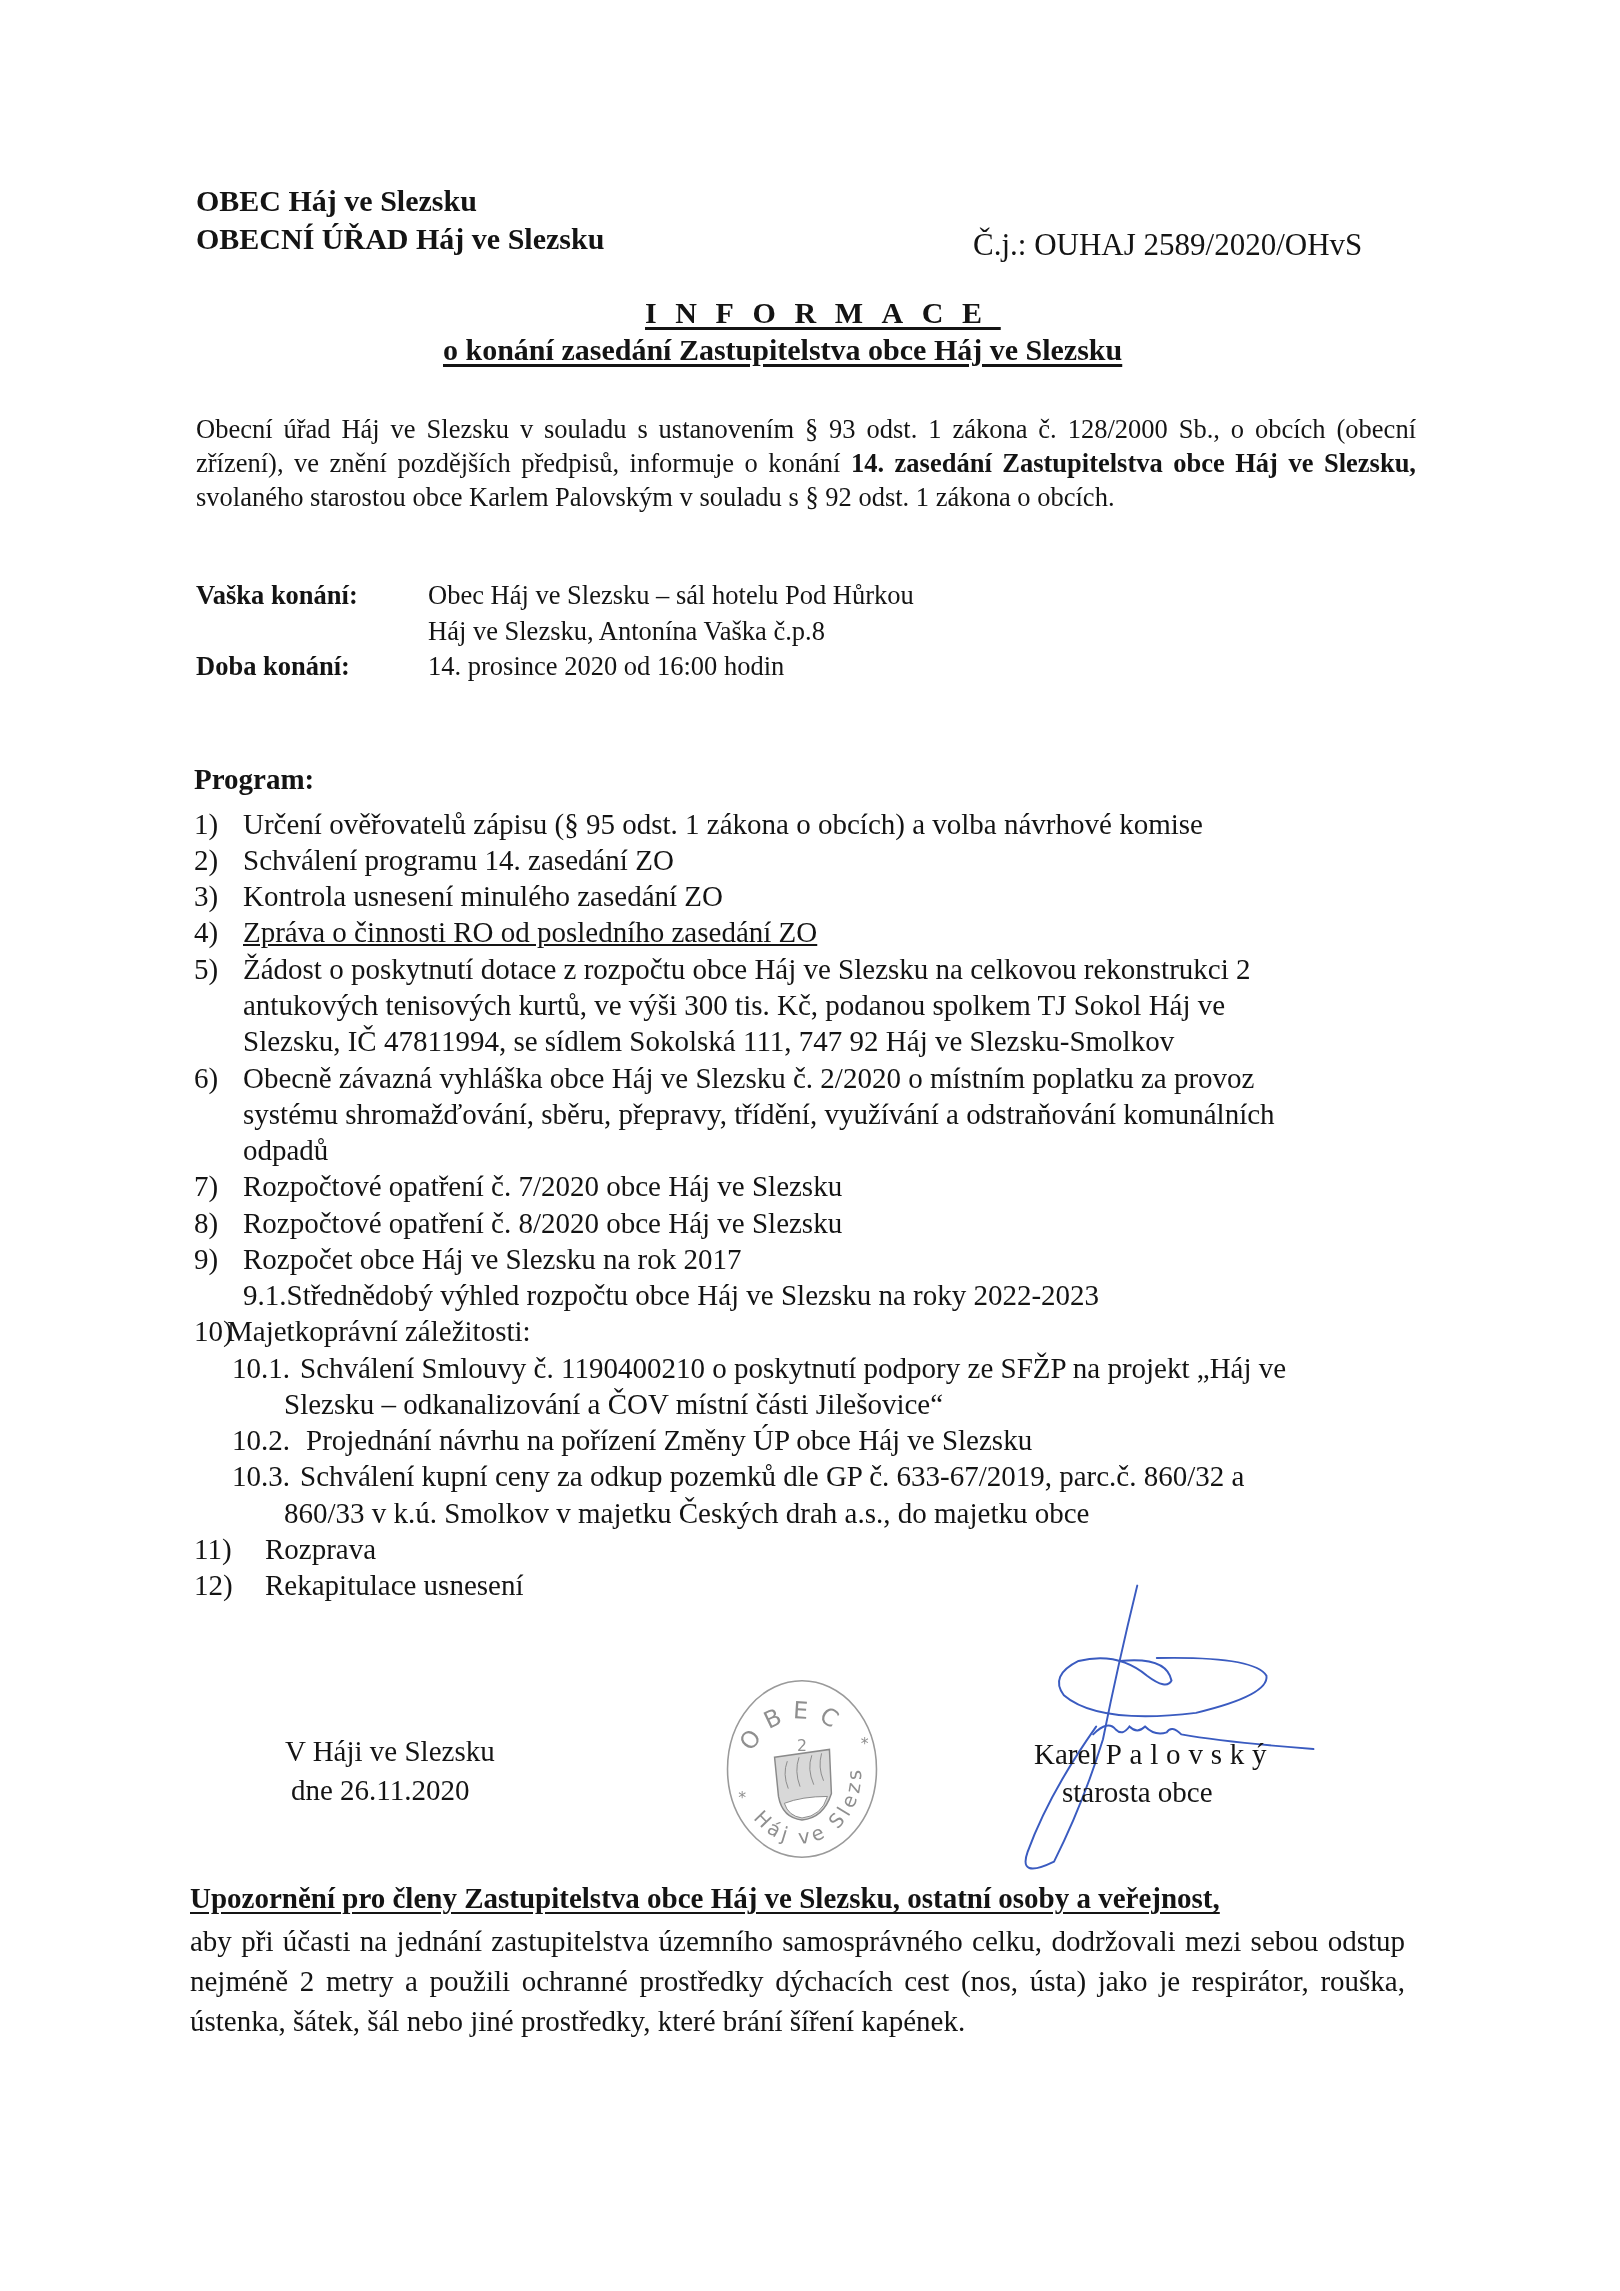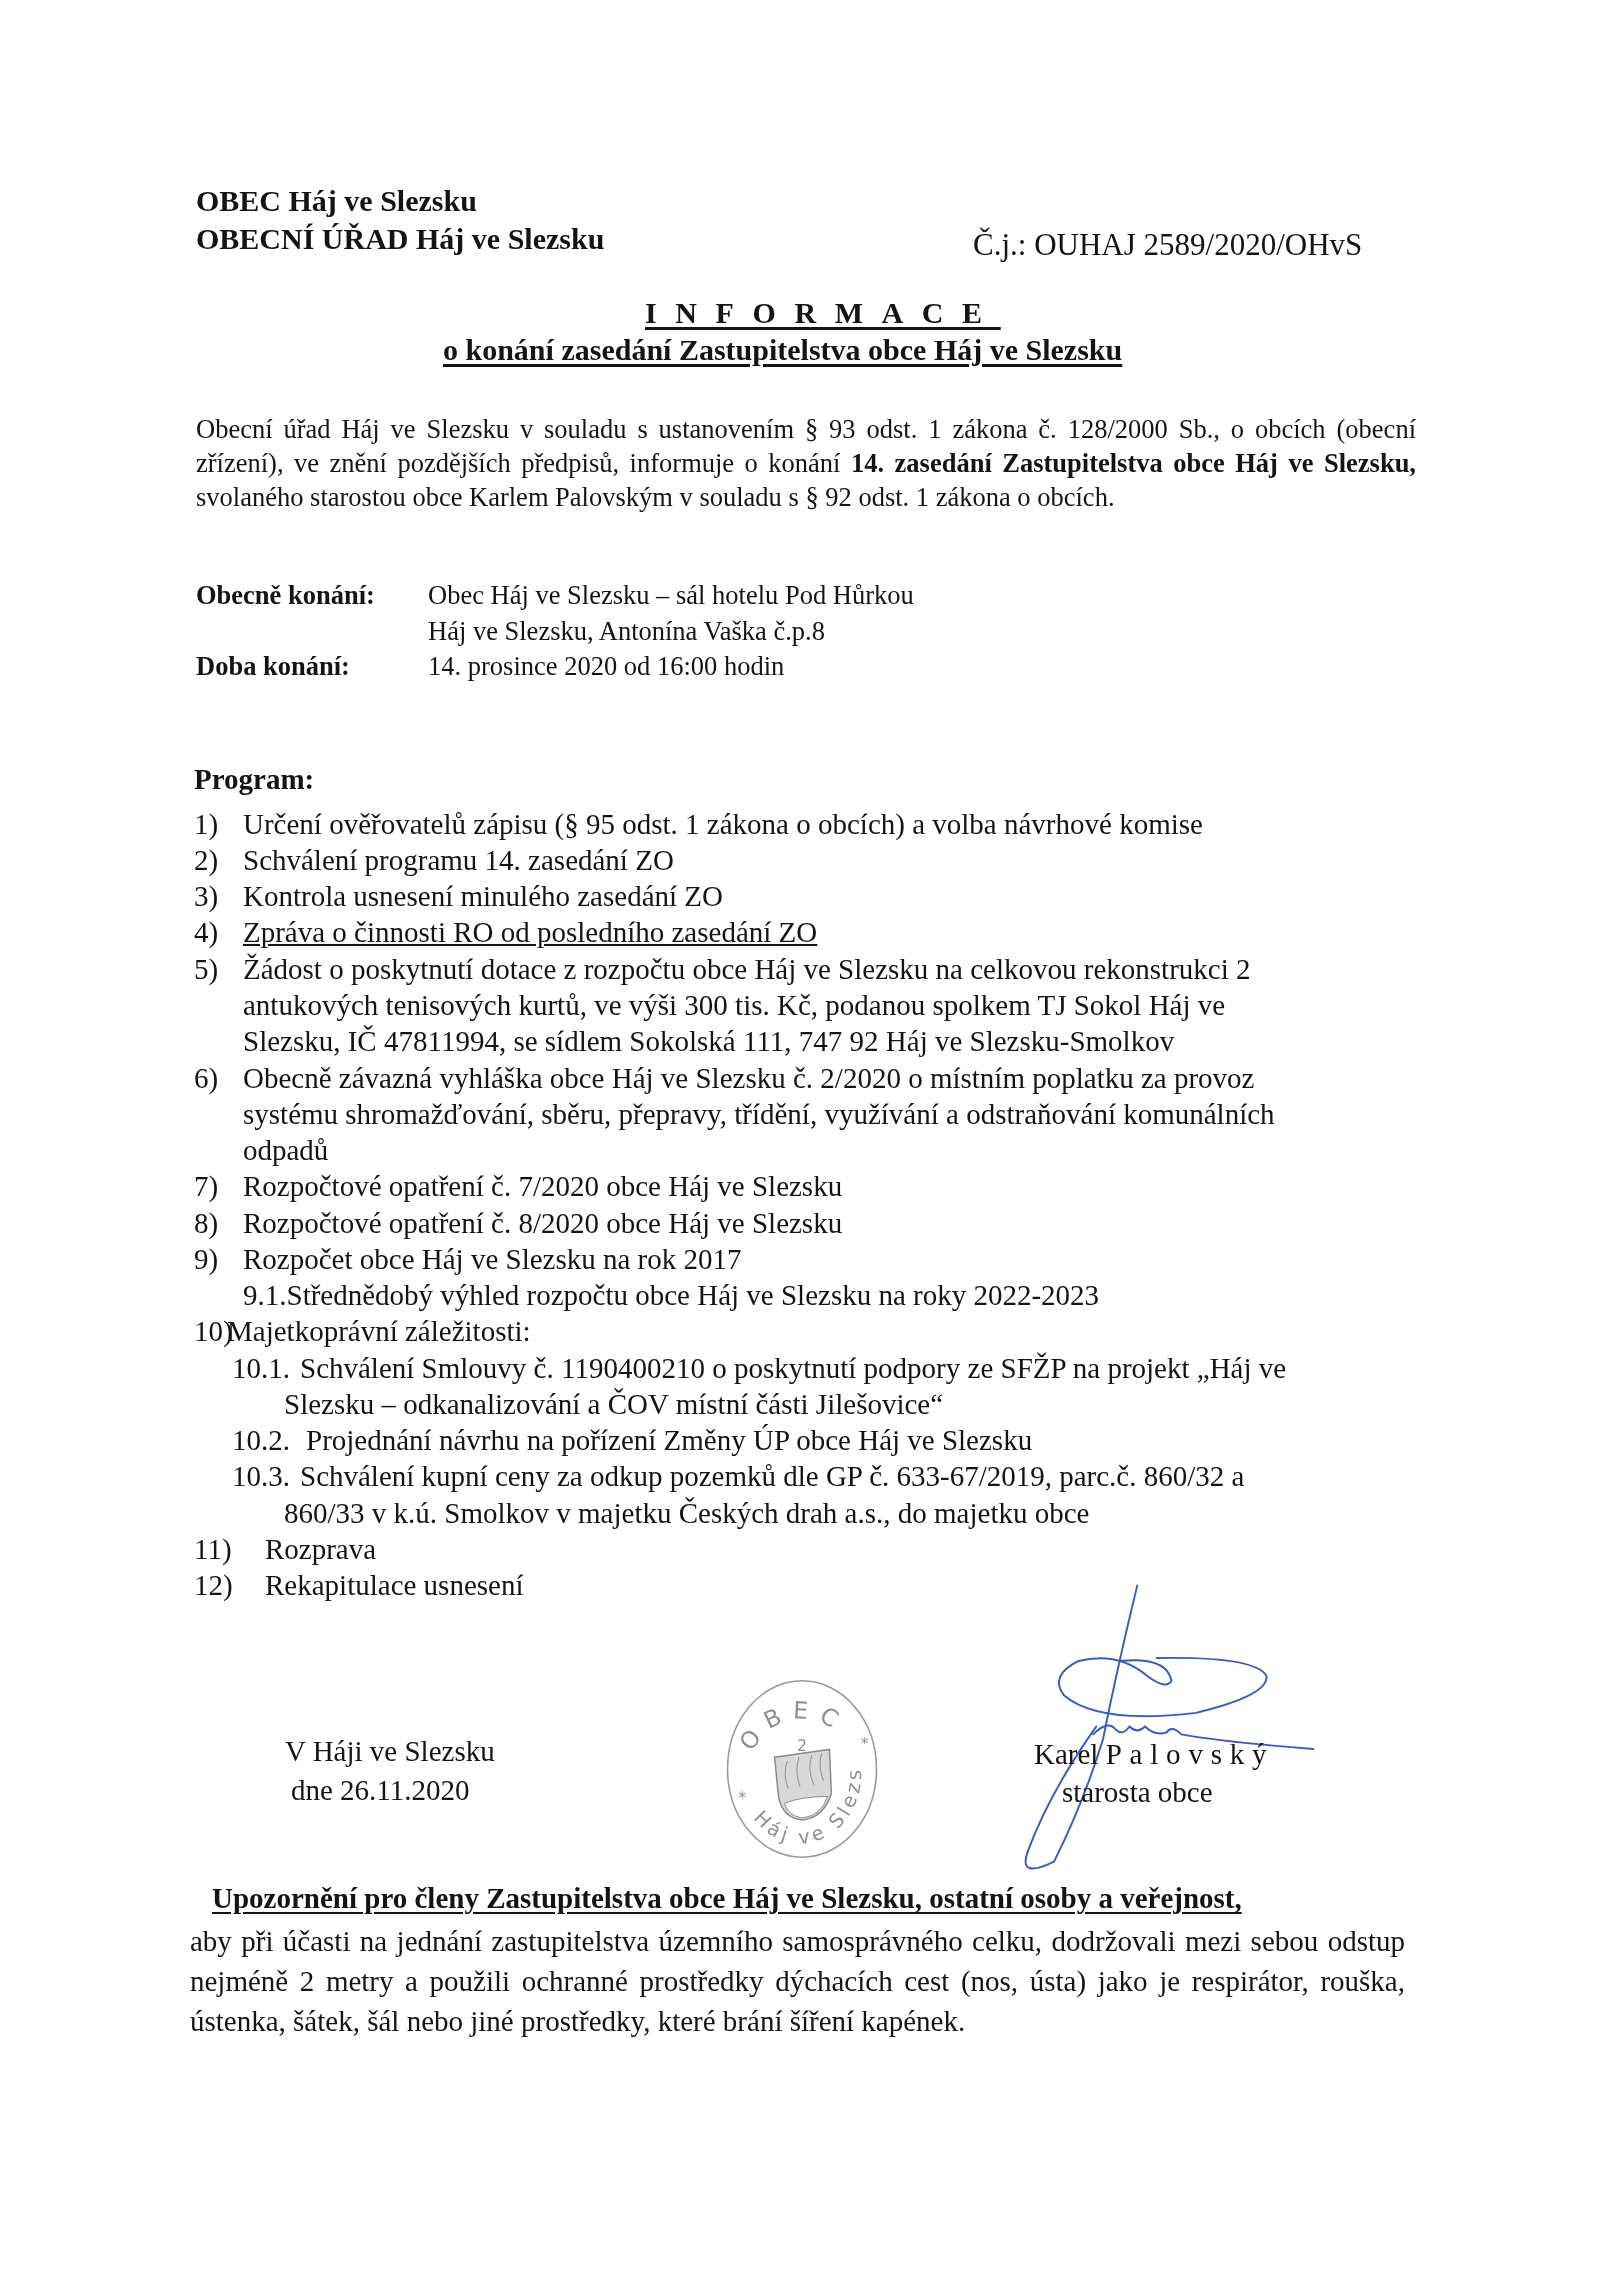--- a/index.html
+++ b/index.html
@@ -12,40 +12,40 @@
     .hdr { font-weight: bold; font-size: 30px; }
     .ref { font-size: 31px; }
     .title { font-weight: bold; font-size: 30px; text-decoration: underline; text-decoration-thickness: 2.9px; text-underline-offset: 3.9px; }
     .title-main { letter-spacing: 18.6px; }
     .para { font-size: 26.5px; line-height: 34px; width: 1220px; text-align: justify; white-space: normal; }
     .para .b { font-weight: bold; }
     .lbl { font-weight: bold; font-size: 26.5px; }
     .val { font-size: 26.5px; }
     .prog-title { font-weight: bold; font-size: 29px; }
     .item { font-size: 29px; line-height: 36px; }
-    .notice-title { font-weight: bold; font-size: 29px; text-decoration: underline; text-decoration-thickness: 2px; text-underline-offset: 3.9px; margin-left: 22px; }
+    .notice-title { font-weight: bold; font-size: 29px; text-decoration: underline; text-decoration-thickness: 2px; text-underline-offset: 3.9px; }
     .notice-body { font-size: 29px; line-height: 40px; width: 1220px; text-align: justify; white-space: normal; }
     .sig-text { font-size: 29px; }
     .spaced { letter-spacing: 7.8px; }
   </style>
 </head>
 <body>
 
 <div class="abs hdr" style="left:196px; top:184px;">OBEC Háj ve Slezsku</div>
 <div class="abs hdr" style="left:196px; top:222px;">OBECNÍ ÚŘAD Háj ve Slezsku</div>
 <div class="abs ref" style="left:973px; top:227px;">Č.j.: OUHAJ  2589/2020/OHvS</div>
 
 <div class="abs title title-main" style="left:645px; top:296px;">INFORMACE</div>
 <div class="abs title" style="left:443px; top:333px;">o konání zasedání Zastupitelstva obce Háj ve Slezsku</div>
 
 <div class="abs para" style="left:196px; top:412px;">
   <span>Obecní úřad Háj ve Slezsku v souladu s ustanovením § 93 odst. 1 zákona č. 128/2000 Sb., o obcích (obecní zřízení), ve znění pozdějších předpisů, informuje o konání </span><span class="b">14. zasedání Zastupitelstva obce Háj ve Slezsku,</span><span> svolaného starostou  obce Karlem Palovským  v souladu s § 92 odst. 1 zákona o obcích.</span>
 </div>
 
-<div class="abs lbl" style="left:196px; top:580px;">Obecně konání:</div>
+<div class="abs lbl" style="left:196px; top:580px;">Vaška konání:</div>
 <div class="abs val" style="left:428px; top:580px;">Obec Háj ve Slezsku – sál hotelu Pod Hůrkou</div>
 <div class="abs val" style="left:428px; top:616px;">Háj ve Slezsku, Antonína Vaška č.p.8</div>
 <div class="abs lbl" style="left:196px; top:651px;">Doba konání:</div>
 <div class="abs val" style="left:428px; top:651px;">14. prosince  2020  od 16:00  hodin</div>
 
 <div class="abs prog-title" style="left:194px; top:763px;">Program:</div>
 
 <div id="program-list">
     <div class="abs item" style="left: 194px; top: 806px;">1)</div>
     <div class="abs item" style="top: 806px; left: 243px;">Určení ověřovatelů zápisu (§ 95 odst. 1 zákona o obcích) a volba návrhové komise</div>

